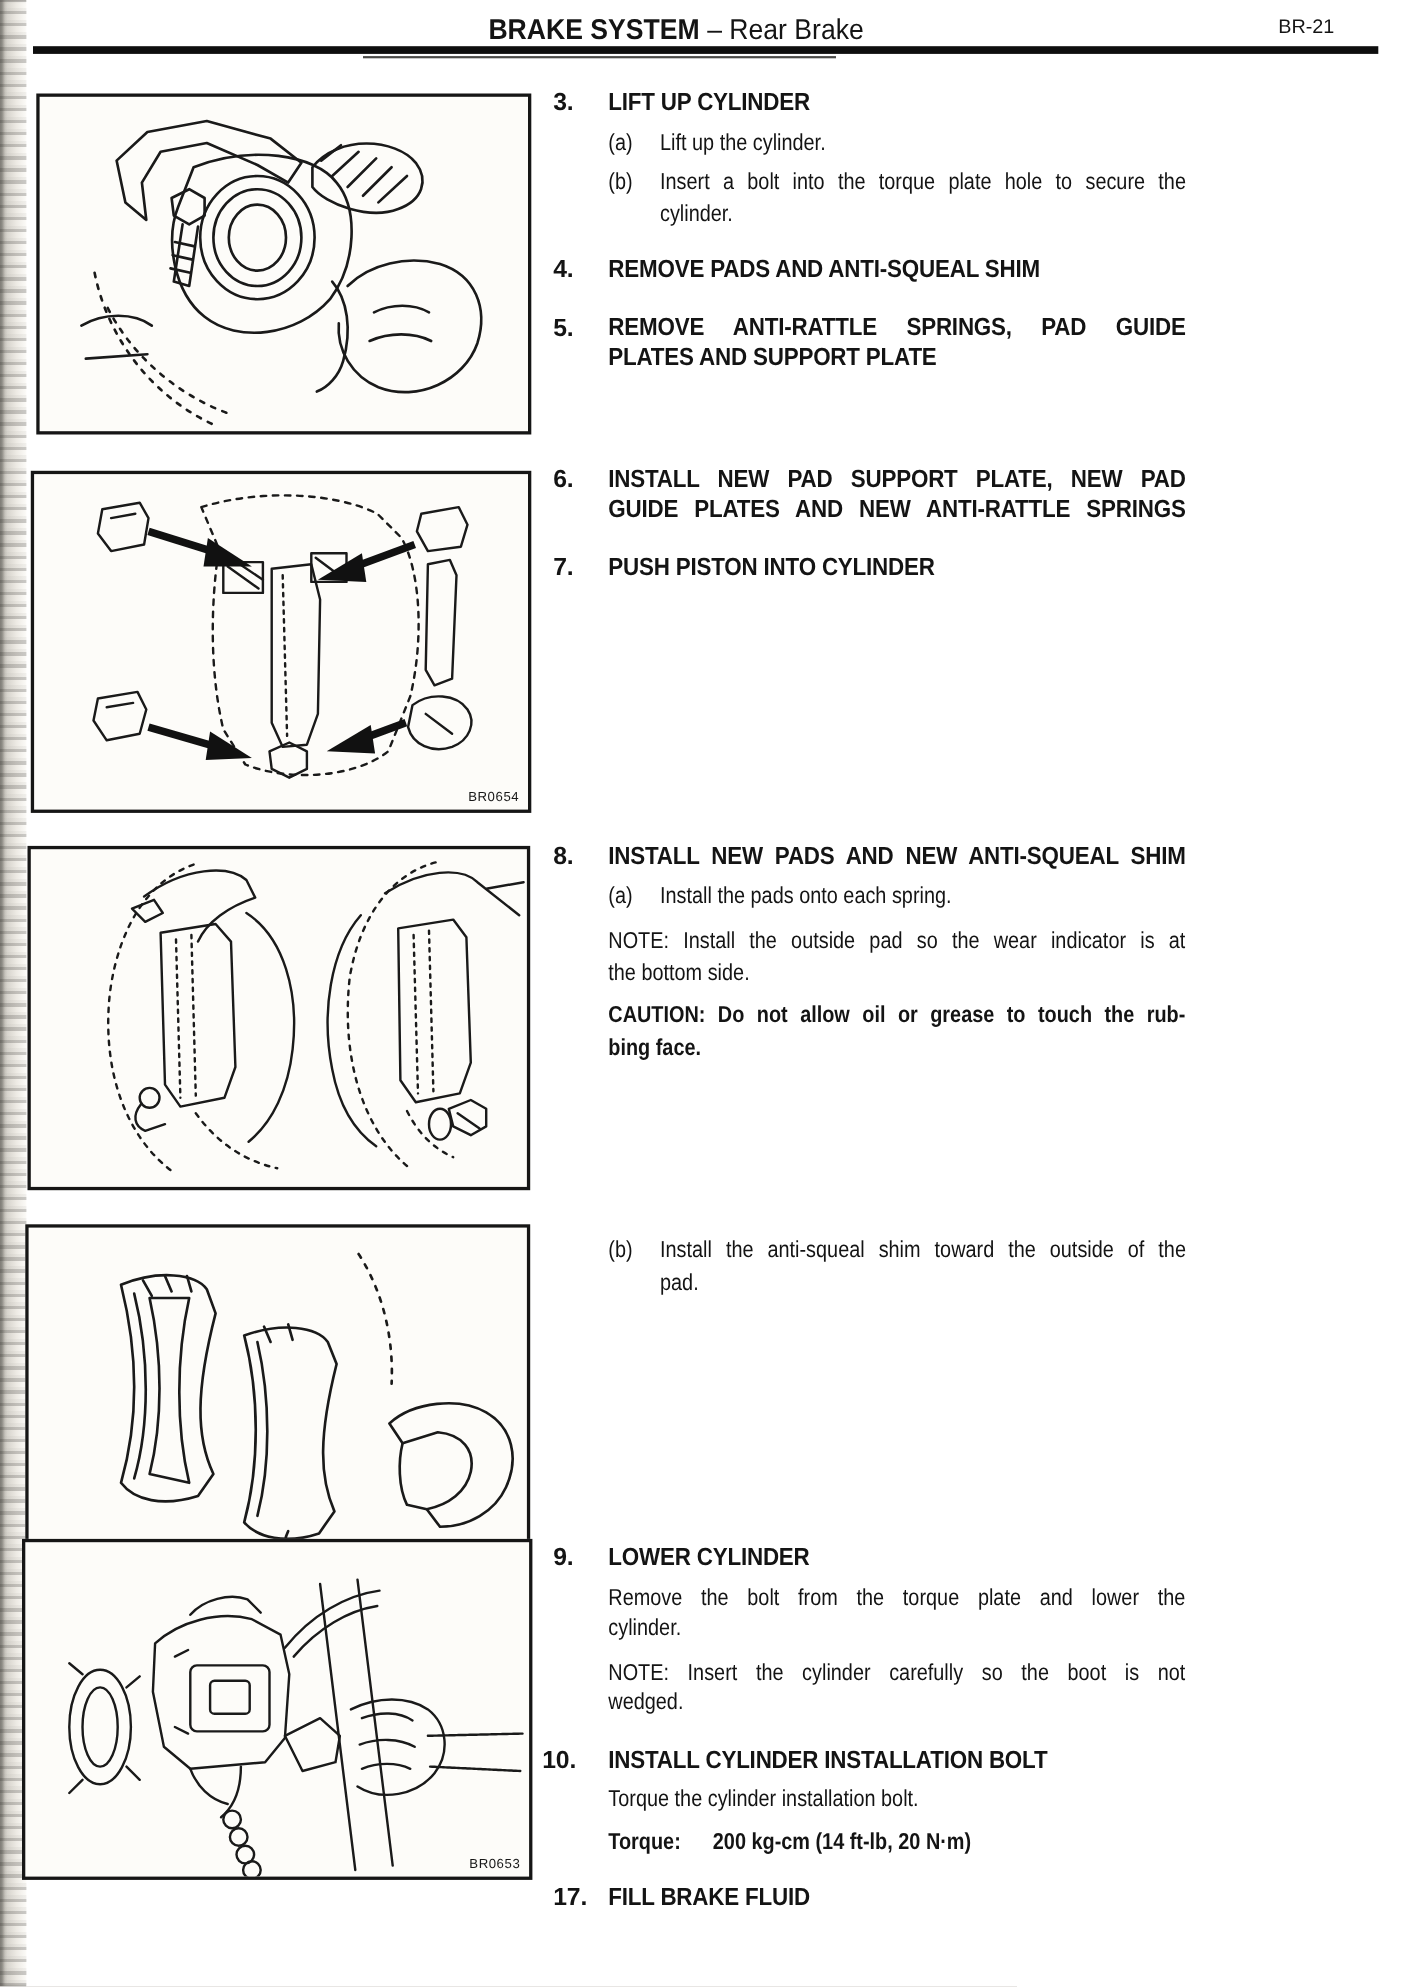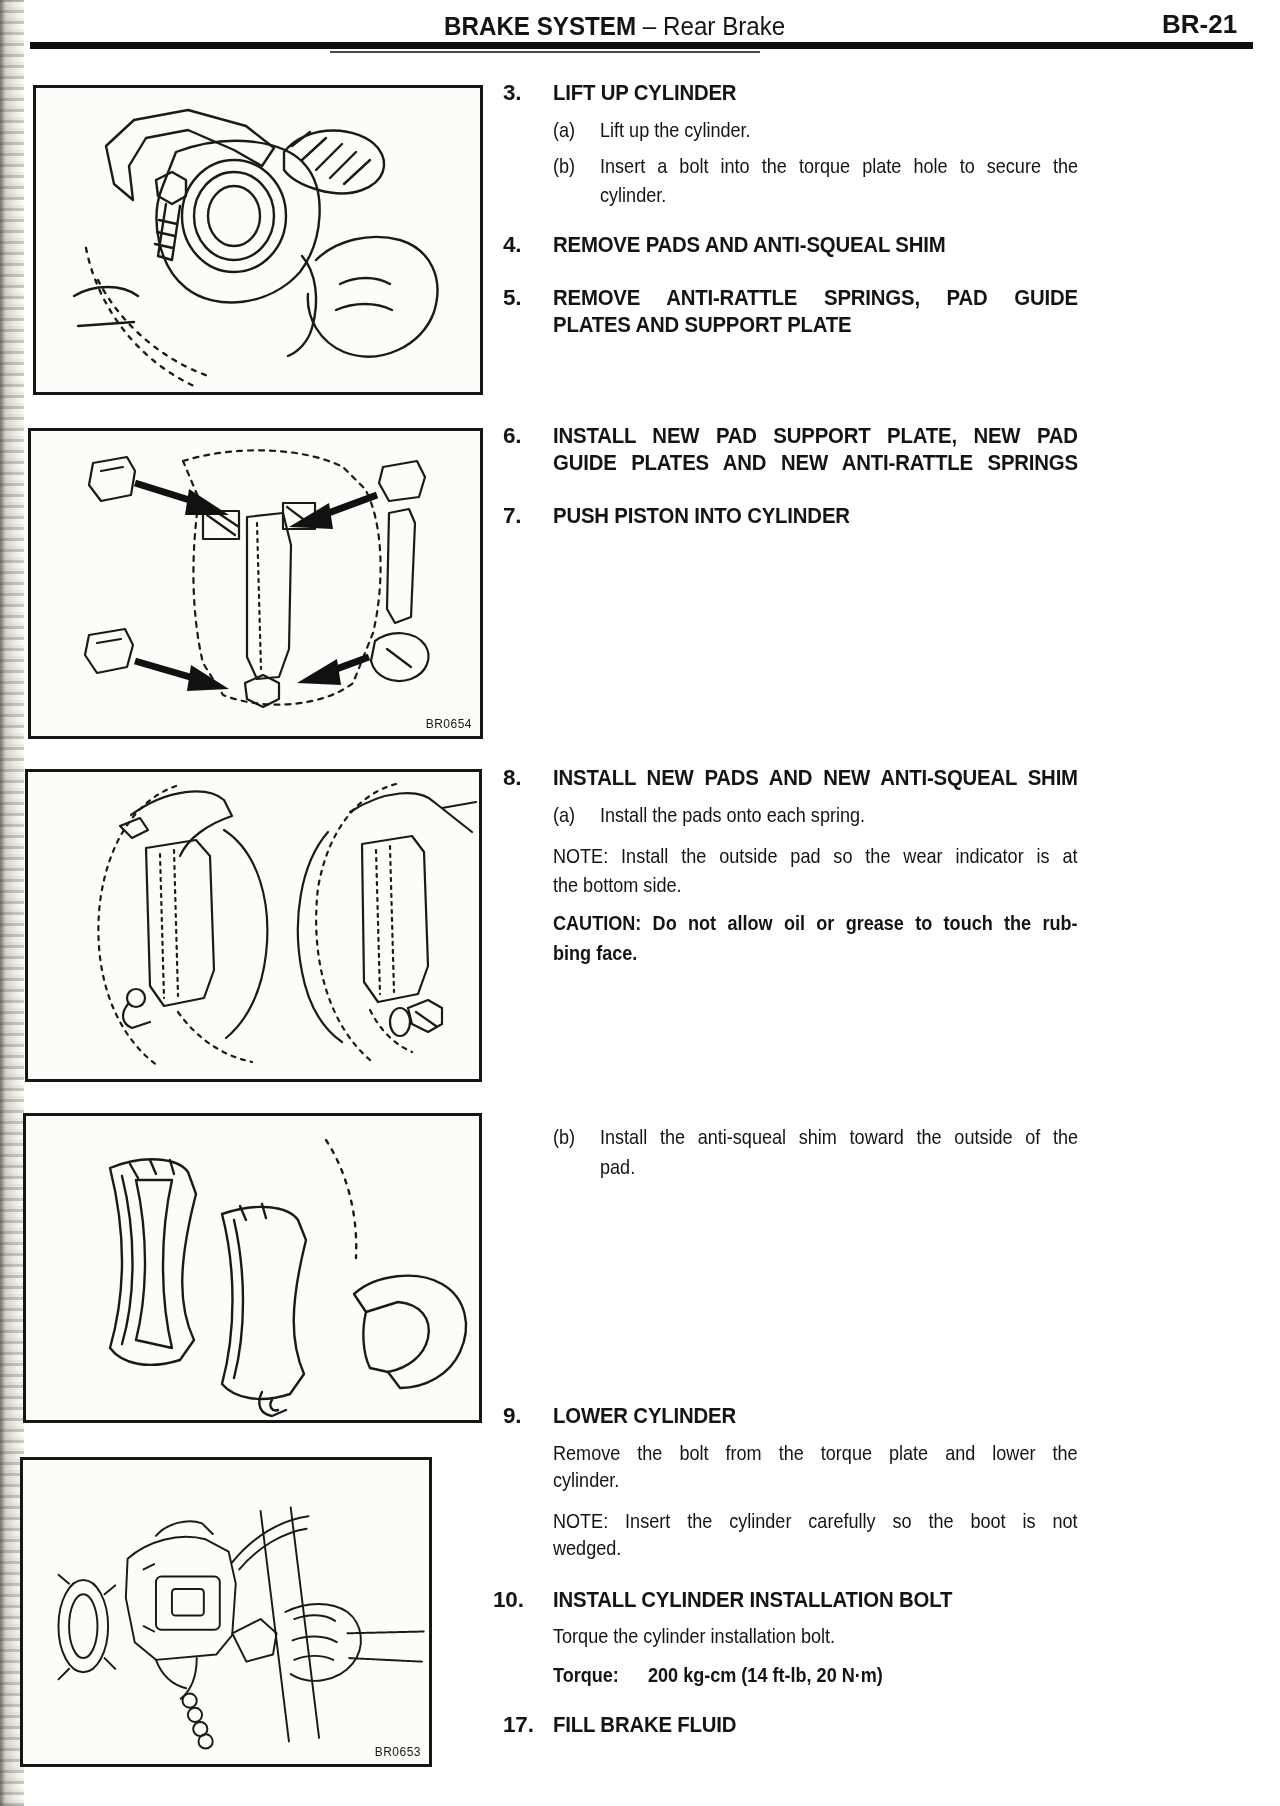--- a/index.html
+++ b/index.html
@@ -21,21 +21,21 @@
   .b{font-size:21px;}
   .bold{font-weight:700;}
   .sqz{transform:scaleX(.86);transform-origin:0 50%;}
   .hsq{transform:scaleX(.905);transform-origin:0 50%;}
   .jus{white-space:normal;text-align:justify;text-align-last:justify;height:27px;overflow:hidden;}
   .w-h{width:580px;}
   .w-mb{width:610px;}
   .w-sb{width:556px;}
   .title{font-weight:700;font-size:26px;transform:scaleX(.93);transform-origin:0 50%;}
   .title .rest{font-weight:400;}
-  .pageno{font-weight:700;font-size:26px;}
+  .pageno{font-weight:400;font-size:18px;}
   .rule{position:absolute;background:#0e0e0e;}
   .rule2{position:absolute;background:#4a4a48;}
   .fig{position:absolute;border:3px solid #161616;background:#fdfcf9;box-sizing:border-box;}
   .fig svg{position:absolute;left:0;top:0;width:100%;height:100%;}
   .cap{position:absolute;right:8px;bottom:5px;font-size:12px;letter-spacing:.5px;color:#181818;}
 </style>
 </head>
 <body>
 
 <div class="page">
@@ -140,21 +140,21 @@
         <path d="M208 104 C220 156 220 216 208 262"></path>
         <path d="M214 90 L220 104 M236 88 L240 102"></path>
         <path d="M236 276 C230 288 234 298 246 300 L260 294 M246 284 C242 290 246 296 252 294"></path>
 
         <path d="M328 178 C350 158 392 154 416 168 C440 182 446 210 434 236 C424 258 400 272 374 272 L362 256 C382 252 398 240 402 222 C406 202 394 188 372 186 L340 196 Z"></path>
         <path d="M340 196 C336 212 336 236 344 252 L362 256"></path>
       </g>
     </svg>
   </div>
 
-  <div class="fig" style="left:20px;top:1457px;width:412px;height:310px;text-decoration:underline;">
+  <div class="fig" style="left:20px;top:1399px;width:464px;height:310px;text-decoration:underline;">
     <svg viewBox="0 0 458 304">
       <g stroke="#1a1a1a" fill="none" stroke-width="2.2" stroke-linecap="round" stroke-linejoin="round">
         <ellipse cx="68" cy="168" rx="28" ry="52"></ellipse>
         <ellipse cx="68" cy="168" rx="16" ry="36"></ellipse>
         <path d="M52 120 L40 110 M52 216 L40 228 M92 132 L104 122 M92 204 L104 216"></path>
         <path d="M118 92 C140 72 176 62 206 70 L232 84 L240 120 L236 178 L218 200 L150 206 L126 186 L116 136 Z"></path>
         <path d="M150 66 C162 52 186 46 202 52 L214 64"></path>
         <rect x="150" y="112" width="72" height="60" rx="6"></rect>
         <rect x="168" y="126" width="36" height="30" rx="4"></rect>
         <path d="M136 104 L148 98 M136 168 L148 174"></path>

